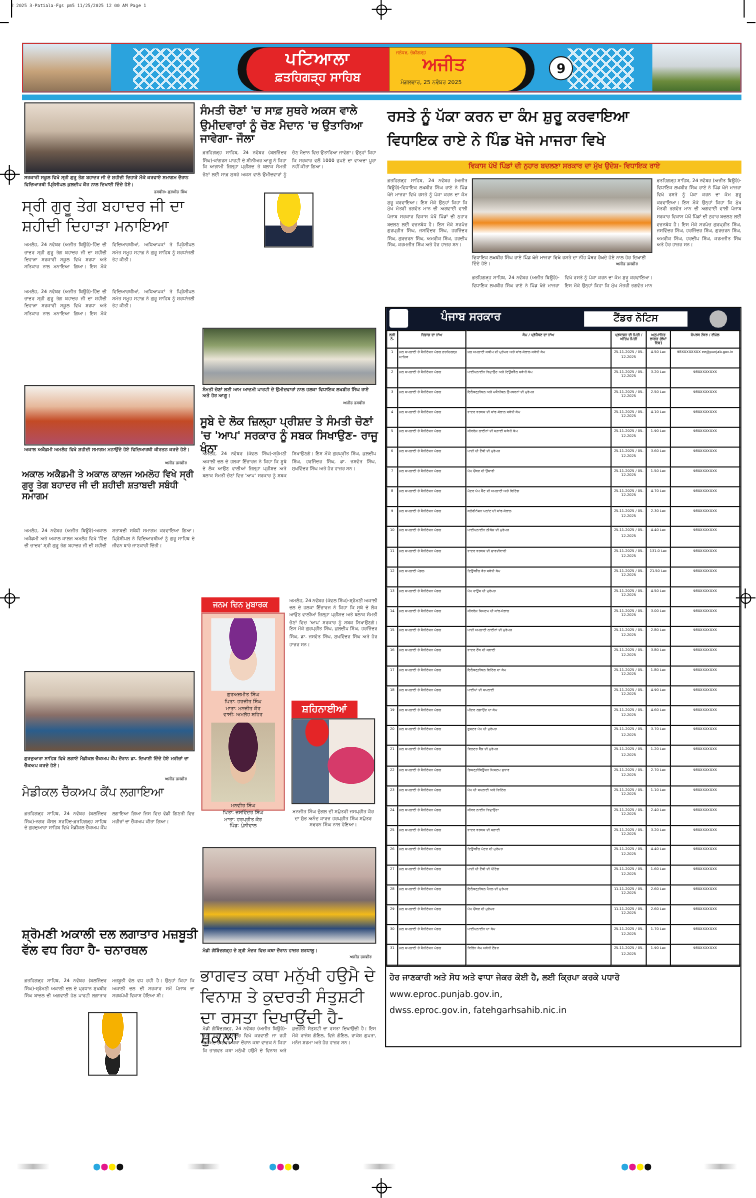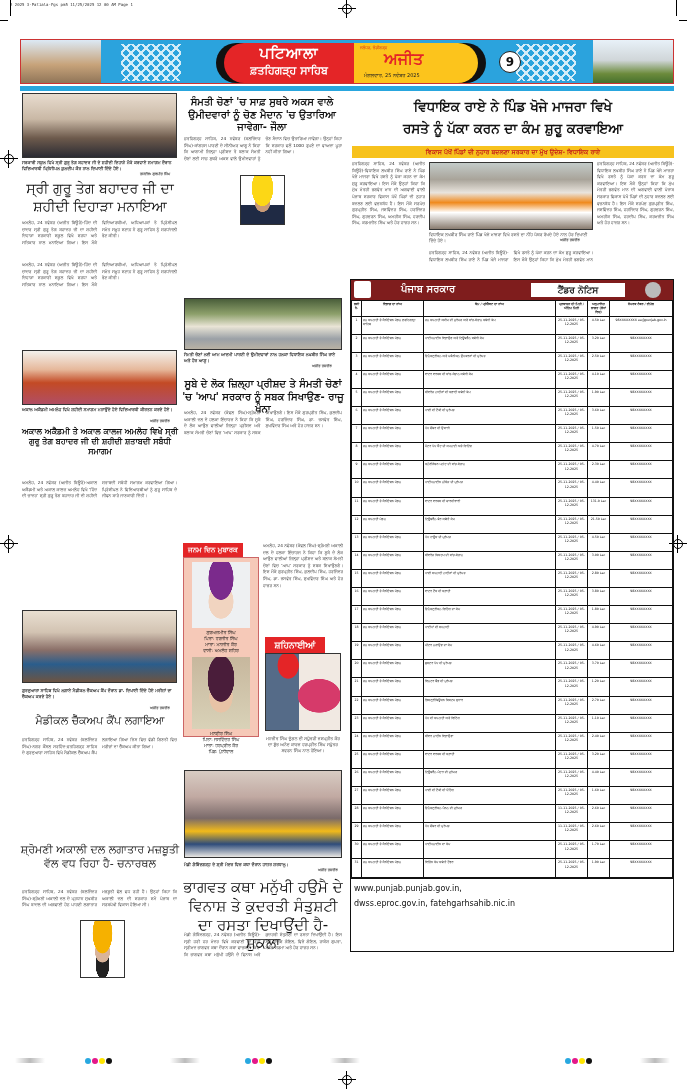--- a/index.html
+++ b/index.html
@@ -20,30 +20,30 @@
 .mast .red{position:absolute;left:8px;top:0;width:130px;height:40px;background:#e42527;border-radius:20px 0 0 20px;color:#fff;text-align:center}
 .mast .red .a{font-size:15px;font-weight:bold;line-height:20px;letter-spacing:1px}
 .mast .red .b{font-size:11px;font-weight:bold;line-height:16px}
 .mast .yel{position:absolute;left:138px;top:0;width:124px;height:40px;background:#fcc41c;border-radius:0 20px 20px 0}
 .mast .yel .ct{position:absolute;left:6px;top:2px;font-size:4px;color:#c11}
 .mast .yel .brand{position:absolute;left:30px;top:5px;font-size:16px;font-weight:bold;color:#e42527;line-height:22px}
 .mast .yel .date{position:absolute;left:10px;top:29px;font-size:5px;color:#222}
 .mast .pg{position:absolute;left:478px;top:11px;width:22px;height:22px;border-radius:50%;background:#fff;border:1px solid #222;font-size:12px;font-weight:bold;text-align:center;line-height:20px}
 .rule{position:absolute;left:20px;top:86px;width:654px;height:5px;background:#29a6de}
 
-.hl{position:absolute;font-weight:bold;text-align:center;line-height:1.25}
+.hl{position:absolute;font-weight:bold;text-align:left;line-height:1.25}
 .body{position:absolute;font-size:4.2px;line-height:6.6px;color:#222;text-align:justify;column-gap:5px;overflow:hidden}
 .cap{position:absolute;font-size:4.3px;line-height:6.2px;color:#222;font-weight:bold}
 .photo{position:absolute;border:1px solid #333}
 .box-red{position:absolute;background:#e42527;color:#fff;text-align:center;font-weight:bold}
 .box-peach{position:absolute;background:#f6c9b8;border:1px solid #c66}
 .credit{position:absolute;font-size:3.5px;font-weight:bold;color:#333}
 
 .tender{position:absolute;left:350px;top:279px;width:324px;border:1px solid #111}
-.tbar{height:20px;background:#7f1d1d;position:relative}
+.tbar{height:20px;background:#0f172a;position:relative}
 .tbar .emb{position:absolute;left:3px;top:1px;width:17px;height:17px;background:#fff;border-radius:2px}
 .tbar .gov{position:absolute;left:50px;top:3px;color:#fff;font-size:10px;font-weight:bold}
 .tbar .tn{position:absolute;left:180px;top:3px;width:94px;height:14px;background:#fff;color:#111;font-size:9px;font-weight:bold;text-align:center;line-height:14px}
 .tbar .logo{position:absolute;right:12px;top:2px;width:16px;height:16px;border-radius:50%;background:#bbb}
 table{border-collapse:collapse;width:100%;font-size:3.2px;line-height:4.2px}
 th,td{border:1px solid #111;padding:1px;vertical-align:top}
 th{font-weight:bold;text-align:center;height:15px}
 td{height:18.1px}
 td.c{text-align:center}
 .tfoot{position:relative;height:73px;border-top:1px solid #111}
@@ -115,21 +115,21 @@
 <div class="credit" style="left:312px;top:364px">ਅਜੀਤ ਤਸਵੀਰ</div>
 <h2 class="hl" style="left:182px;top:378px;width:162px;font-size:10px">ਸੂਬੇ ਦੇ ਲੋਕ ਜ਼ਿਲ੍ਹਾ ਪ੍ਰੀਸ਼ਦ ਤੇ ਸੰਮਤੀ ਚੋਣਾਂ 'ਚ 'ਆਪ' ਸਰਕਾਰ ਨੂੰ ਸਬਕ ਸਿਖਾਉਣ- ਰਾਜੂ ਖੰਨਾ</h2>
 <div class="body" style="left:184px;top:410px;width:158px;height:148px;column-count:2">ਅਮਲੋਹ, 24 ਨਵੰਬਰ (ਕੇਵਲ ਸਿੰਘ)-ਸ਼੍ਰੋਮਣੀ ਅਕਾਲੀ ਦਲ ਦੇ ਹਲਕਾ ਇੰਚਾਰਜ ਨੇ ਕਿਹਾ ਕਿ ਸੂਬੇ ਦੇ ਲੋਕ ਆਉਣ ਵਾਲੀਆਂ ਜ਼ਿਲ੍ਹਾ ਪ੍ਰੀਸ਼ਦ ਅਤੇ ਬਲਾਕ ਸੰਮਤੀ ਚੋਣਾਂ ਵਿਚ 'ਆਪ' ਸਰਕਾਰ ਨੂੰ ਸਬਕ ਸਿਖਾਉਣਗੇ। ਇਸ ਮੌਕੇ ਗੁਰਪ੍ਰੀਤ ਸਿੰਘ, ਕੁਲਦੀਪ ਸਿੰਘ, ਹਰਜਿੰਦਰ ਸਿੰਘ, ਡਾ. ਜਸਵੰਤ ਸਿੰਘ, ਸੁਖਵਿੰਦਰ ਸਿੰਘ ਅਤੇ ਹੋਰ ਹਾਜ਼ਰ ਸਨ।</div>
 
 <div class="photo" style="left:22px;top:350px;width:155px;height:55px;background:linear-gradient(180deg,#f4f1ec 0%,#e6b89b 35%,#c34a25 60%,#b14e64 100%)"></div>
 <div class="cap" style="left:22px;top:407px;width:155px">ਅਕਾਲ ਅਕੈਡਮੀ ਅਮਲੋਹ ਵਿਖੇ ਸ਼ਹੀਦੀ ਸਮਾਗਮ ਮਨਾਉਂਦੇ ਹੋਏ ਵਿਦਿਆਰਥੀ ਕੀਰਤਨ ਕਰਦੇ ਹੋਏ।</div>
 <div class="credit" style="left:150px;top:419px">ਅਜੀਤ ਤਸਵੀਰ</div>
 <h2 class="hl" style="left:20px;top:427px;width:160px;font-size:8px">ਅਕਾਲ ਅਕੈਡਮੀ ਤੇ ਅਕਾਲ ਕਾਲਜ ਅਮਲੋਹ ਵਿਖੇ ਸ੍ਰੀ ਗੁਰੂ ਤੇਗ ਬਹਾਦਰ ਜੀ ਦੀ ਸ਼ਹੀਦੀ ਸ਼ਤਾਬਦੀ ਸਬੰਧੀ ਸਮਾਗਮ</h2>
 <div class="body" style="left:22px;top:480px;width:155px;height:132px;column-count:2">ਅਮਲੋਹ, 24 ਨਵੰਬਰ (ਅਜੀਤ ਬਿਊਰੋ)-ਅਕਾਲ ਅਕੈਡਮੀ ਅਤੇ ਅਕਾਲ ਕਾਲਜ ਅਮਲੋਹ ਵਿਖੇ 'ਹਿੰਦ ਦੀ ਚਾਦਰ' ਸ੍ਰੀ ਗੁਰੂ ਤੇਗ ਬਹਾਦਰ ਜੀ ਦੀ ਸ਼ਹੀਦੀ ਸ਼ਤਾਬਦੀ ਸਬੰਧੀ ਸਮਾਗਮ ਕਰਵਾਇਆ ਗਿਆ। ਪ੍ਰਿੰਸੀਪਲ ਨੇ ਵਿਦਿਆਰਥੀਆਂ ਨੂੰ ਗੁਰੂ ਸਾਹਿਬ ਦੇ ਜੀਵਨ ਬਾਰੇ ਜਾਣਕਾਰੀ ਦਿੱਤੀ।</div>
 
-<div class="box-red" style="left:183px;top:543px;width:60px;height:14px;font-size:7px;line-height:14px">ਜਨਮ ਦਿਨ ਮੁਬਾਰਕ</div>
+<div class="box-red" style="left:183px;top:543px;width:71px;height:14px;font-size:7px;line-height:14px">ਜਨਮ ਦਿਨ ਮੁਬਾਰਕ</div>
 <div class="box-peach" style="left:183px;top:557px;width:76px;height:180px">
   <div style="margin:4px auto 0;width:58px;height:66px;background:radial-gradient(ellipse at 50% 25%,#7b2a8c 0 30%,transparent 31%),radial-gradient(ellipse at 50% 60%,#f1d4c0 0 30%,transparent 31%),#eef0f2"></div>
   <div style="font-size:4.5px;line-height:6px;text-align:center;margin-top:2px">
     <div>ਗੁਰਅਜ਼ਮੀਤ ਸਿੰਘ</div>
     <div>ਪਿਤਾ: ਹਰਜੀਤ ਸਿੰਘ</div>
     <div>ਮਾਤਾ: ਮਨਜੀਤ ਕੌਰ</div>
     <div>ਵਾਸੀ: ਅਮਲੋਹ ਸ਼ਹਿਰ</div>
   </div>
   <div style="margin:3px auto 0;width:58px;height:72px;background:radial-gradient(ellipse at 50% 30%,#4a1d3a 0 32%,transparent 33%),radial-gradient(ellipse at 50% 55%,#e8c3a6 0 28%,transparent 29%),linear-gradient(180deg,#c7b79d,#d9d2b8)"></div>
   <div style="font-size:4.5px;line-height:6px;text-align:center;margin-top:2px">
@@ -151,27 +151,27 @@
 <div class="credit" style="left:150px;top:706px">ਅਜੀਤ ਤਸਵੀਰ</div>
 <h2 class="hl" style="left:20px;top:714px;width:160px;font-size:11px;font-weight:normal">ਮੈਡੀਕਲ ਚੈੱਕਅਪ ਕੈਂਪ ਲਗਾਇਆ</h2>
 <div class="body" style="left:22px;top:737px;width:155px;height:100px;column-count:2">ਫ਼ਤਹਿਗੜ੍ਹ ਸਾਹਿਬ, 24 ਨਵੰਬਰ (ਬਲਜਿੰਦਰ ਸਿੰਘ)-ਨਗਰ ਕੌਂਸਲ ਸਰਹਿੰਦ-ਫ਼ਤਹਿਗੜ੍ਹ ਸਾਹਿਬ ਦੇ ਗੁਰਦੁਆਰਾ ਸਾਹਿਬ ਵਿਖੇ ਮੈਡੀਕਲ ਚੈੱਕਅਪ ਕੈਂਪ ਲਗਾਇਆ ਗਿਆ ਜਿਸ ਵਿਚ ਵੱਡੀ ਗਿਣਤੀ ਵਿਚ ਮਰੀਜ਼ਾਂ ਦਾ ਚੈੱਕਅਪ ਕੀਤਾ ਗਿਆ।</div>
 
 <div class="photo" style="left:184px;top:770px;width:158px;height:88px;background:linear-gradient(180deg,#d8ccc3 0%,#c1a9a2 30%,#7a6a6a 55%,#f2ba1a 70%,#2f4c7a 85%,#eae7e3 100%)"></div>
 <div class="cap" style="left:184px;top:862px;width:158px">ਮੰਡੀ ਗੋਬਿੰਦਗੜ੍ਹ ਦੇ ਸ਼੍ਰੀ ਮੰਦਰ ਵਿਚ ਕਥਾ ਦੌਰਾਨ ਹਾਜ਼ਰ ਸ਼ਰਧਾਲੂ।</div>
 <div class="credit" style="left:318px;top:868px">ਅਜੀਤ ਤਸਵੀਰ</div>
 <h2 class="hl" style="left:182px;top:878px;width:162px;font-size:15px;font-weight:normal">ਭਾਗਵਤ ਕਥਾ ਮਨੁੱਖੀ ਹਉਮੈ ਦੇ ਵਿਨਾਸ਼ ਤੇ ਕੁਦਰਤੀ ਸੰਤੁਸ਼ਟੀ ਦਾ ਰਸਤਾ ਦਿਖਾਉਂਦੀ ਹੈ- ਸ਼ੁਕਲਾ</h2>
 <div class="body" style="left:184px;top:932px;width:158px;height:122px;column-count:2">ਮੰਡੀ ਗੋਬਿੰਦਗੜ੍ਹ, 24 ਨਵੰਬਰ (ਅਜੀਤ ਬਿਊਰੋ)-ਸ੍ਰੀ ਹਰੀ ਹਰ ਮੰਦਰ ਵਿਖੇ ਕਰਵਾਈ ਜਾ ਰਹੀ ਸ੍ਰੀਮਦ ਭਾਗਵਤ ਕਥਾ ਦੌਰਾਨ ਕਥਾ ਵਾਚਕ ਨੇ ਕਿਹਾ ਕਿ ਭਾਗਵਤ ਕਥਾ ਮਨੁੱਖੀ ਹਉਮੈ ਦੇ ਵਿਨਾਸ਼ ਅਤੇ ਕੁਦਰਤੀ ਸੰਤੁਸ਼ਟੀ ਦਾ ਰਸਤਾ ਦਿਖਾਉਂਦੀ ਹੈ। ਇਸ ਮੌਕੇ ਰਾਜੇਸ਼ ਗੋਇਲ, ਵਿਜੇ ਗੋਇਲ, ਰਾਕੇਸ਼ ਗੁਪਤਾ, ਮਨੋਜ ਸ਼ਰਮਾ ਅਤੇ ਹੋਰ ਹਾਜ਼ਰ ਸਨ।</div>
 
-<h2 class="hl" style="left:20px;top:843px;width:160px;font-size:11px;font-weight:normal">ਸ਼੍ਰੋਮਣੀ ਅਕਾਲੀ ਦਲ ਲਗਾਤਾਰ ਮਜ਼ਬੂਤੀ ਵੱਲ ਵਧ ਰਿਹਾ ਹੈ- ਚਨਾਰਥਲ</h2>
+<h2 class="hl" style="left:20px;top:843px;width:160px;font-size:11px;font-weight:bold">ਸ਼੍ਰੋਮਣੀ ਅਕਾਲੀ ਦਲ ਲਗਾਤਾਰ ਮਜ਼ਬੂਤੀ ਵੱਲ ਵਧ ਰਿਹਾ ਹੈ- ਚਨਾਰਥਲ</h2>
 <div class="body" style="left:22px;top:889px;width:155px;height:165px;column-count:2">ਫ਼ਤਹਿਗੜ੍ਹ ਸਾਹਿਬ, 24 ਨਵੰਬਰ (ਬਲਜਿੰਦਰ ਸਿੰਘ)-ਸ਼੍ਰੋਮਣੀ ਅਕਾਲੀ ਦਲ ਦੇ ਪ੍ਰਧਾਨ ਸੁਖਬੀਰ ਸਿੰਘ ਬਾਦਲ ਦੀ ਅਗਵਾਈ ਹੇਠ ਪਾਰਟੀ ਲਗਾਤਾਰ ਮਜ਼ਬੂਤੀ ਵੱਲ ਵਧ ਰਹੀ ਹੈ। ਉਨ੍ਹਾਂ ਕਿਹਾ ਕਿ ਅਕਾਲੀ ਦਲ ਦੀ ਸਰਕਾਰ ਸਮੇਂ ਪੰਜਾਬ ਦਾ ਸਰਬਪੱਖੀ ਵਿਕਾਸ ਹੋਇਆ ਸੀ।</div>
 <div class="photo" style="left:80px;top:920px;width:45px;height:58px;background:radial-gradient(ellipse at 50% 22%,#f6b100 0 32%,transparent 33%),radial-gradient(ellipse at 50% 55%,#d9b49a 0 24%,transparent 25%),radial-gradient(ellipse at 50% 78%,#222 0 22%,transparent 23%),#fff"></div>
 
 <h1 class="hl" style="left:352px;top:95px;width:322px;font-size:13.5px;line-height:22px">
+  <span style="display:block">ਰਸਤੇ ਨੂੰ ਪੱਕਾ ਕਰਨ ਦਾ ਕੰਮ ਸ਼ੁਰੂ ਕਰਵਾਇਆ</span>
   <span style="display:block">ਵਿਧਾਇਕ ਰਾਏ ਨੇ ਪਿੰਡ ਖੋਜੇ ਮਾਜਰਾ ਵਿਖੇ</span>
-  <span style="display:block">ਰਸਤੇ ਨੂੰ ਪੱਕਾ ਕਰਨ ਦਾ ਕੰਮ ਸ਼ੁਰੂ ਕਰਵਾਇਆ</span>
 </h1>
 <div style="position:absolute;left:352px;top:146px;width:322px;height:12px;background:#f7c21d;font-size:6.2px;line-height:12px;color:#c41818;text-align:center;font-weight:bold">ਵਿਕਾਸ ਪੱਖੋਂ ਪਿੰਡਾਂ ਦੀ ਨੁਹਾਰ ਬਦਲਣਾ ਸਰਕਾਰ ਦਾ ਮੁੱਖ ਉਦੇਸ਼- ਵਿਧਾਇਕ ਰਾਏ</div>
 <div class="body" style="left:352px;top:161px;width:73px;height:105px">ਫ਼ਤਹਿਗੜ੍ਹ ਸਾਹਿਬ, 24 ਨਵੰਬਰ (ਅਜੀਤ ਬਿਊਰੋ)-ਵਿਧਾਇਕ ਲਖਬੀਰ ਸਿੰਘ ਰਾਏ ਨੇ ਪਿੰਡ ਖੋਜੇ ਮਾਜਰਾ ਵਿਖੇ ਰਸਤੇ ਨੂੰ ਪੱਕਾ ਕਰਨ ਦਾ ਕੰਮ ਸ਼ੁਰੂ ਕਰਵਾਇਆ। ਇਸ ਮੌਕੇ ਉਨ੍ਹਾਂ ਕਿਹਾ ਕਿ ਮੁੱਖ ਮੰਤਰੀ ਭਗਵੰਤ ਮਾਨ ਦੀ ਅਗਵਾਈ ਵਾਲੀ ਪੰਜਾਬ ਸਰਕਾਰ ਵਿਕਾਸ ਪੱਖੋਂ ਪਿੰਡਾਂ ਦੀ ਨੁਹਾਰ ਬਦਲਣ ਲਈ ਵਚਨਬੱਧ ਹੈ। ਇਸ ਮੌਕੇ ਸਰਪੰਚ ਗੁਰਪ੍ਰੀਤ ਸਿੰਘ, ਜਸਵਿੰਦਰ ਸਿੰਘ, ਹਰਜਿੰਦਰ ਸਿੰਘ, ਗੁਰਚਰਨ ਸਿੰਘ, ਅਮਰੀਕ ਸਿੰਘ, ਹਰਦੀਪ ਸਿੰਘ, ਕਰਮਜੀਤ ਸਿੰਘ ਅਤੇ ਹੋਰ ਹਾਜ਼ਰ ਸਨ।</div>
 <div class="photo" style="left:429px;top:162px;width:164px;height:68px;background:linear-gradient(180deg,#c3cbc9 0%,#a9a49a 25%,#e9e4dd 45%,#f08a1e 60%,#fff 75%,#8a7c70 100%)"></div>
 <div class="cap" style="left:429px;top:232px;width:164px;font-weight:normal">ਵਿਧਾਇਕ ਲਖਬੀਰ ਸਿੰਘ ਰਾਏ ਪਿੰਡ ਖੋਜੇ ਮਾਜਰਾ ਵਿਖੇ ਰਸਤੇ ਦਾ ਨੀਂਹ ਪੱਥਰ ਰੱਖਦੇ ਹੋਏ ਨਾਲ ਹੋਰ ਦਿਖਾਈ ਦਿੰਦੇ ਹੋਏ।</div>
 <div class="credit" style="left:560px;top:238px">ਅਜੀਤ ਤਸਵੀਰ</div>
 <div class="body" style="left:429px;top:250px;width:164px;height:16px;column-count:2">ਫ਼ਤਹਿਗੜ੍ਹ ਸਾਹਿਬ, 24 ਨਵੰਬਰ (ਅਜੀਤ ਬਿਊਰੋ)-ਵਿਧਾਇਕ ਲਖਬੀਰ ਸਿੰਘ ਰਾਏ ਨੇ ਪਿੰਡ ਖੋਜੇ ਮਾਜਰਾ ਵਿਖੇ ਰਸਤੇ ਨੂੰ ਪੱਕਾ ਕਰਨ ਦਾ ਕੰਮ ਸ਼ੁਰੂ ਕਰਵਾਇਆ। ਇਸ ਮੌਕੇ ਉਨ੍ਹਾਂ ਕਿਹਾ ਕਿ ਮੁੱਖ ਮੰਤਰੀ ਭਗਵੰਤ ਮਾਨ ਦੀ ਅਗਵਾਈ ਵਾਲੀ ਪੰਜਾਬ ਸਰਕਾਰ ਵਿਕਾਸ ਪੱਖੋਂ ਪਿੰਡਾਂ ਦੀ ਨੁਹਾਰ ਬਦਲਣ ਲਈ ਵਚਨਬੱਧ ਹੈ। ਇਸ ਮੌਕੇ ਸਰਪੰਚ ਗੁਰਪ੍ਰੀਤ ਸਿੰਘ, ਜਸਵਿੰਦਰ ਸਿੰਘ, ਹਰਜਿੰਦਰ ਸਿੰਘ, ਗੁਰਚਰਨ ਸਿੰਘ, ਅਮਰੀਕ ਸਿੰਘ, ਹਰਦੀਪ ਸਿੰਘ, ਕਰਮਜੀਤ ਸਿੰਘ ਅਤੇ ਹੋਰ ਹਾਜ਼ਰ ਸਨ।</div>
 <div class="body" style="left:597px;top:161px;width:77px;height:105px">ਫ਼ਤਹਿਗੜ੍ਹ ਸਾਹਿਬ, 24 ਨਵੰਬਰ (ਅਜੀਤ ਬਿਊਰੋ)-ਵਿਧਾਇਕ ਲਖਬੀਰ ਸਿੰਘ ਰਾਏ ਨੇ ਪਿੰਡ ਖੋਜੇ ਮਾਜਰਾ ਵਿਖੇ ਰਸਤੇ ਨੂੰ ਪੱਕਾ ਕਰਨ ਦਾ ਕੰਮ ਸ਼ੁਰੂ ਕਰਵਾਇਆ। ਇਸ ਮੌਕੇ ਉਨ੍ਹਾਂ ਕਿਹਾ ਕਿ ਮੁੱਖ ਮੰਤਰੀ ਭਗਵੰਤ ਮਾਨ ਦੀ ਅਗਵਾਈ ਵਾਲੀ ਪੰਜਾਬ ਸਰਕਾਰ ਵਿਕਾਸ ਪੱਖੋਂ ਪਿੰਡਾਂ ਦੀ ਨੁਹਾਰ ਬਦਲਣ ਲਈ ਵਚਨਬੱਧ ਹੈ। ਇਸ ਮੌਕੇ ਸਰਪੰਚ ਗੁਰਪ੍ਰੀਤ ਸਿੰਘ, ਜਸਵਿੰਦਰ ਸਿੰਘ, ਹਰਜਿੰਦਰ ਸਿੰਘ, ਗੁਰਚਰਨ ਸਿੰਘ, ਅਮਰੀਕ ਸਿੰਘ, ਹਰਦੀਪ ਸਿੰਘ, ਕਰਮਜੀਤ ਸਿੰਘ ਅਤੇ ਹੋਰ ਹਾਜ਼ਰ ਸਨ।</div>
 
 <section class="tender">
@@ -438,21 +438,22 @@
           <td>ਜਲ ਸਪਲਾਈ ਤੇ ਸੈਨੀਟੇਸ਼ਨ ਮੰਡਲ</td>
           <td>ਵਿਭਿੰਨ ਕੰਮ ਸਬੰਧੀ ਟੈਂਡਰ</td>
           <td class="c">25-11-2025 / 05-12-2025</td>
           <td class="c">1.90 Lac</td>
           <td class="c">98XXXXXXXX</td>
         </tr>
       </tbody>
   </table>
   <div class="tfoot">
     <div class="info">
-      <div>www.punjab.punjab.gov.in,</div>
+      <div class="pa">ਹੋਰ ਜਾਣਕਾਰੀ ਅਤੇ ਸੋਧ ਅਤੇ ਵਾਧਾ ਜੇਕਰ ਕੋਈ ਹੈ, ਲਈ ਕ੍ਰਿਪਾ ਕਰਕੇ ਪਧਾਰੋ</div>
+      <div>www.eproc.punjab.gov.in,</div>
       <div>dwss.eproc.gov.in, fatehgarhsahib.nic.in</div>
     </div>
   </div>
 </section>
 
 <div class="grey" style="left:15px"></div>
 <div class="cmyk" style="left:85px">
     <b style="background:#28a8e0"></b>
     <b style="background:#e4178a"></b>
     <b style="background:#ffe600"></b>

